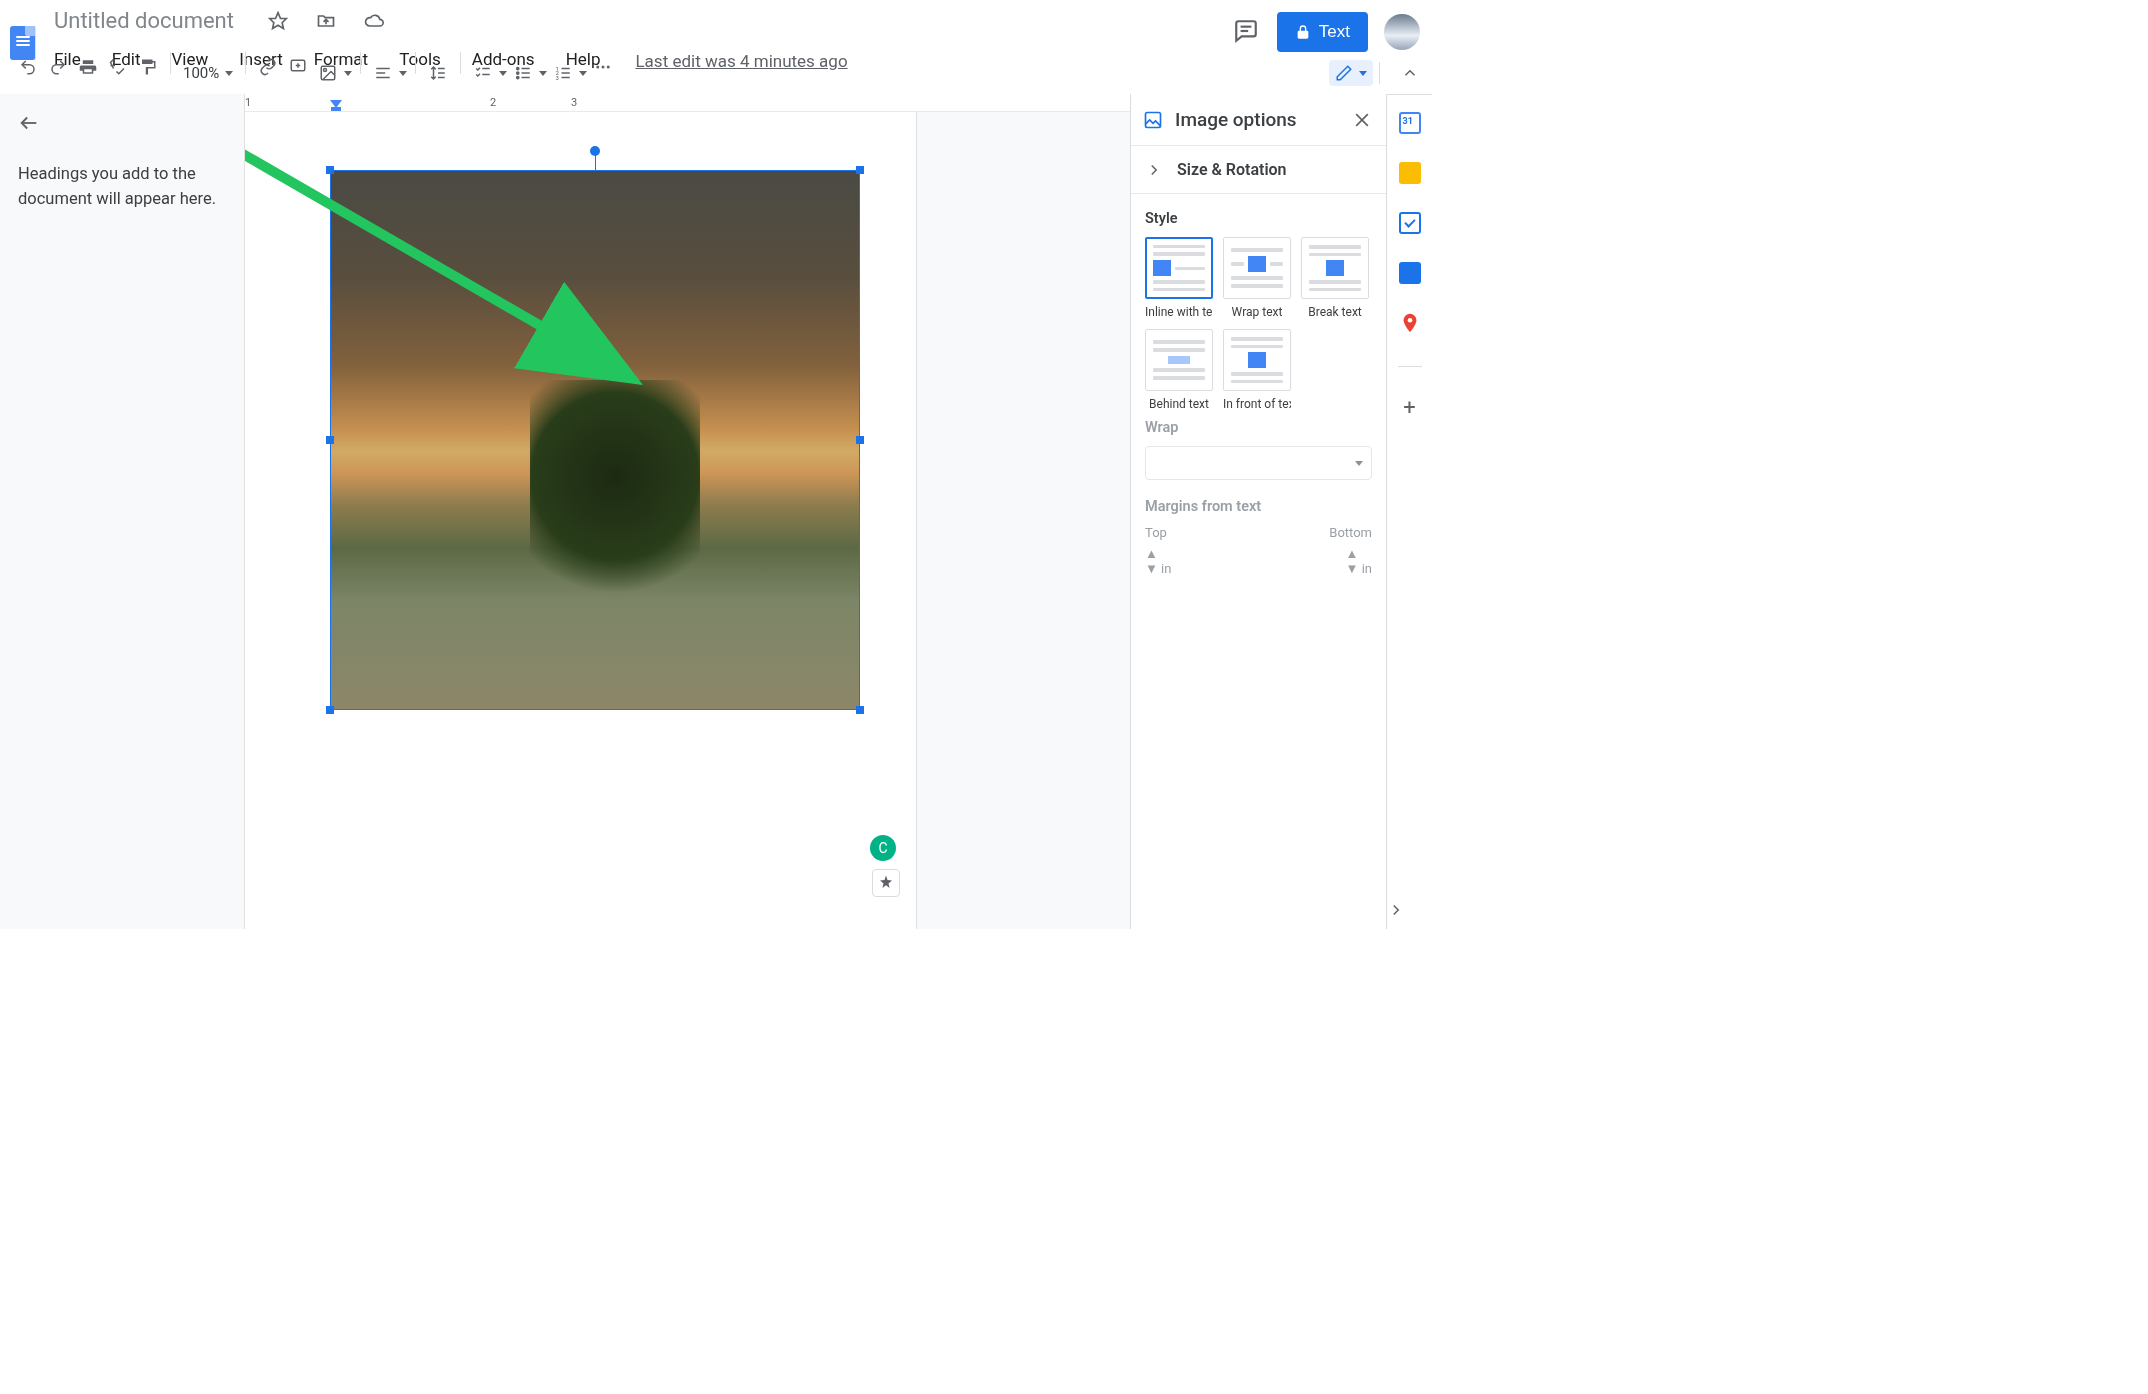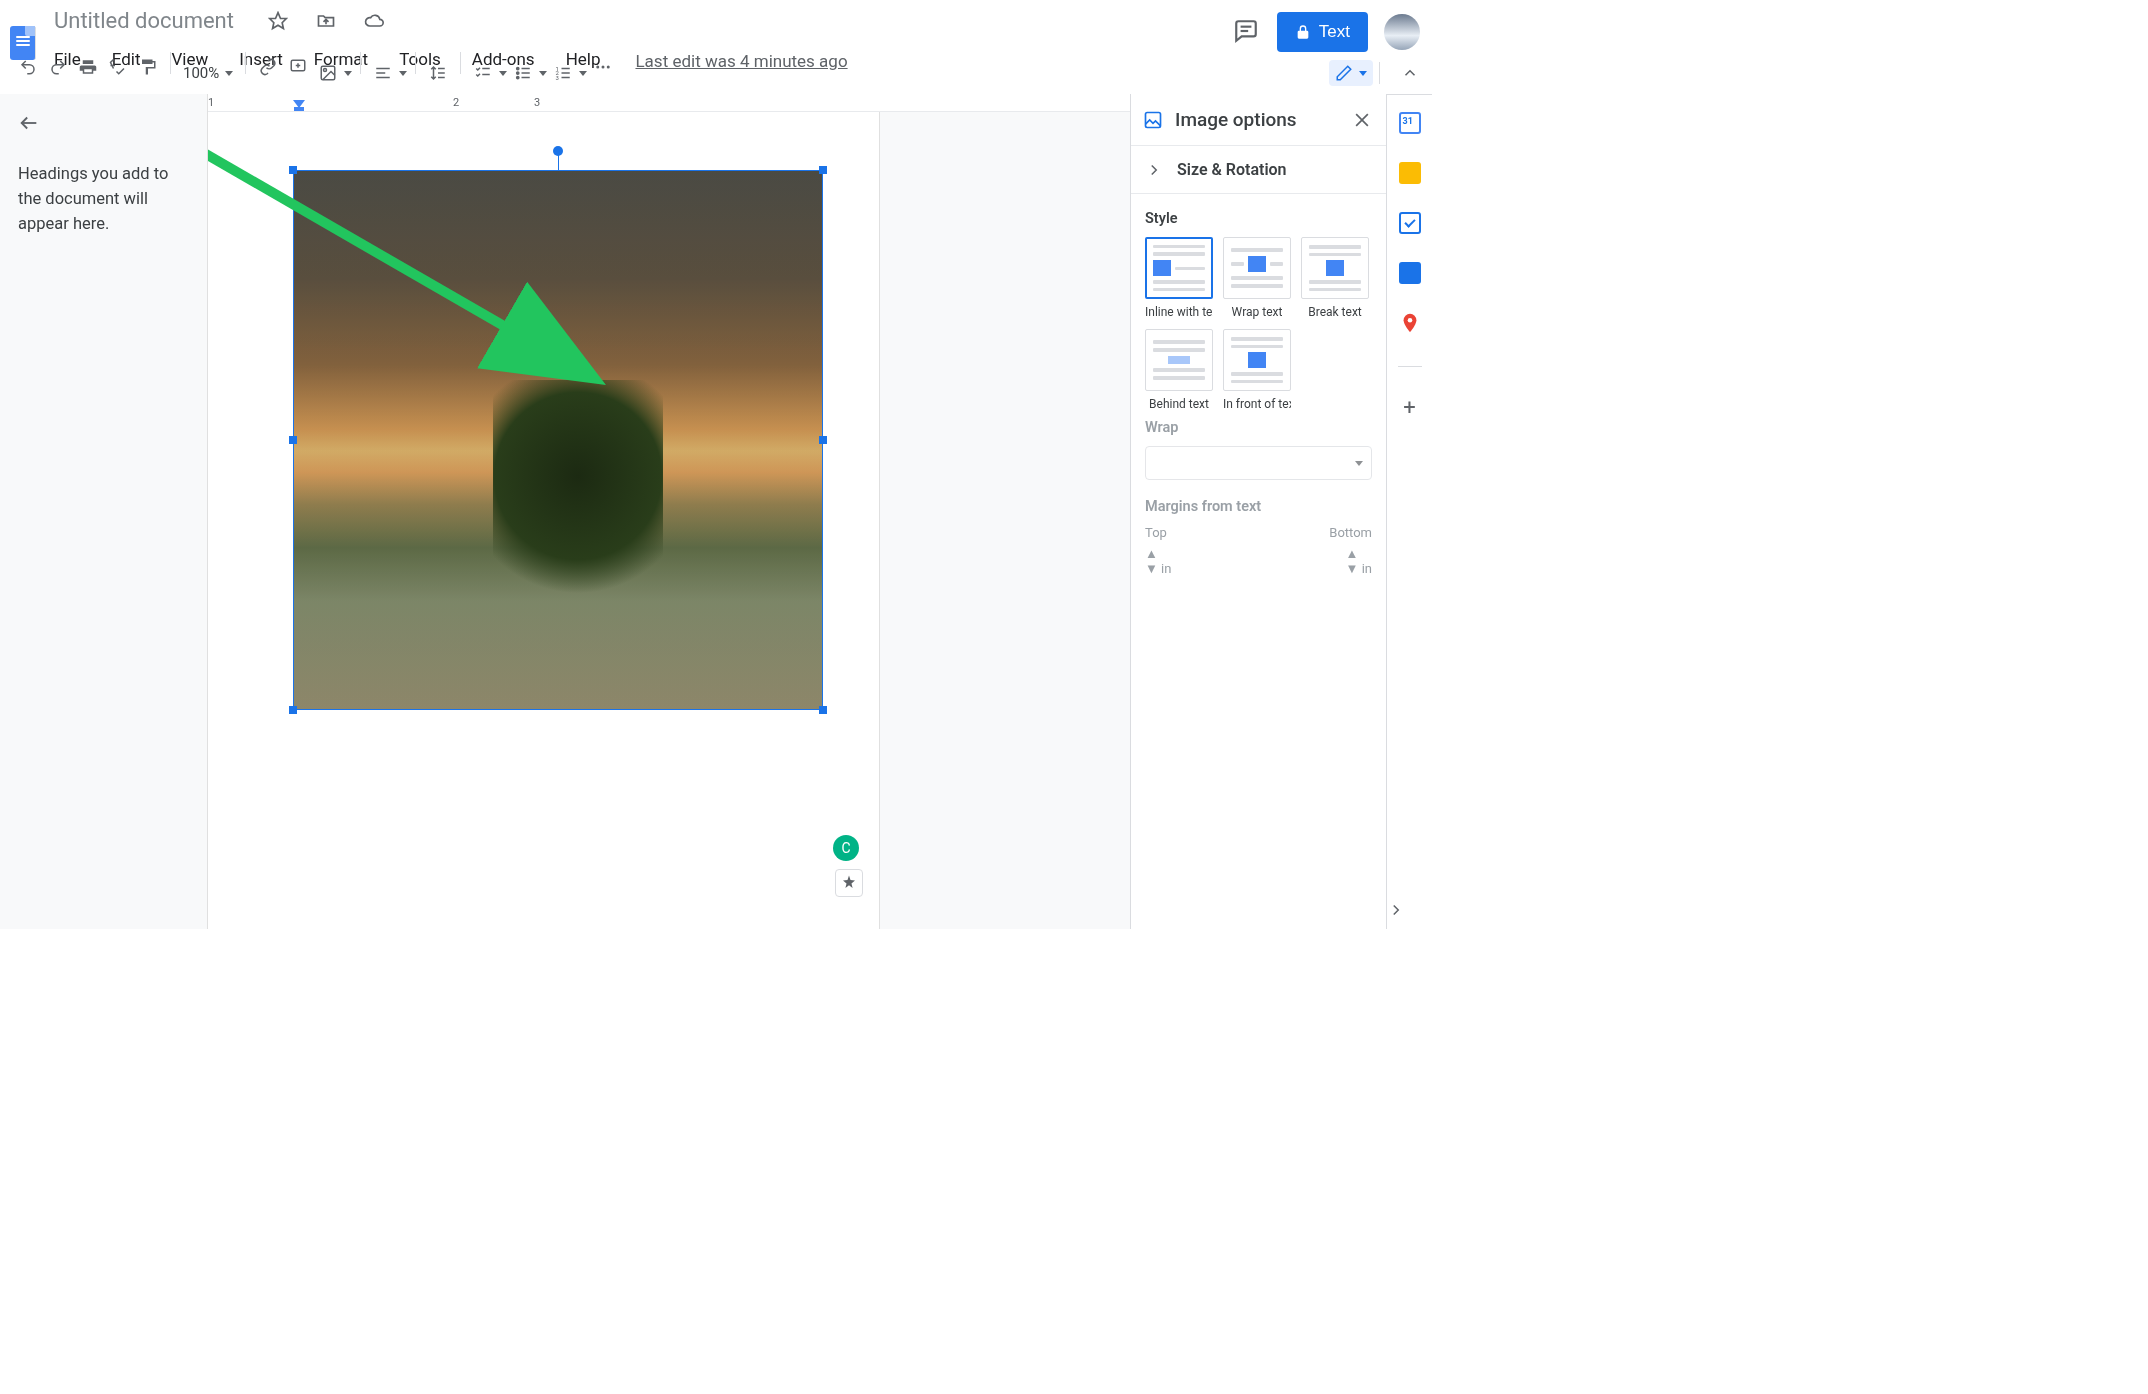--- a/index.html
+++ b/index.html
@@ -33,21 +33,21 @@
   .zoom { display:flex; align-items:center; gap:6px; color:#3c4043; font-size:15px; padding:0 4px; cursor:pointer;}
   .caret-down { width:0;height:0;border-left:4px solid transparent;border-right:4px solid transparent;border-top:5px solid #5f6368;}
   .tb-combo { display:flex; align-items:center; gap:2px;}
   .tb-right { margin-left:auto; display:flex; align-items:center;}
   .edit-pill { background:#e8f0fe; border-radius:4px; display:flex; align-items:center; padding:4px 6px; gap:6px; color:#1a73e8;}
   .collapse-up { margin-left:10px; }
 
   
   .main { display:flex; position:absolute; top:94px; bottom:0; left:0; right:0; }
 
-  .outline { width:208px; background:#f8f9fa; border-right:1px solid #e0e0e0; padding:18px 18px 0 18px; position:relative;}
+  .outline { width:245px; background:#f8f9fa; border-right:1px solid #e0e0e0; padding:18px 18px 0 18px; position:relative;}
   .outline-back { color:#5f6368; margin-bottom:28px; }
   .outline-text { font-size:16.5px; color:#3c4043; line-height:1.5;}
 
   .canvas-area { flex:1; position:relative; background:#f8f9fa; overflow:hidden;}
   .ruler { height:18px; background:#fff; border-bottom:1px solid #e8eaed; position:relative;}
   .ruler-tick { position:absolute; top:2px; font-size:11px; color:#5f6368;}
   .ruler-indent { position:absolute; left:85px; top:6px; }
   .ruler-indent .tri { width:0;height:0;border-left:6px solid transparent;border-right:6px solid transparent;border-top:8px solid #4285f4;}
   .ruler-indent .bar { width:10px; height:4px; background:#4285f4; margin-top:-1px; margin-left:1px;}
 

